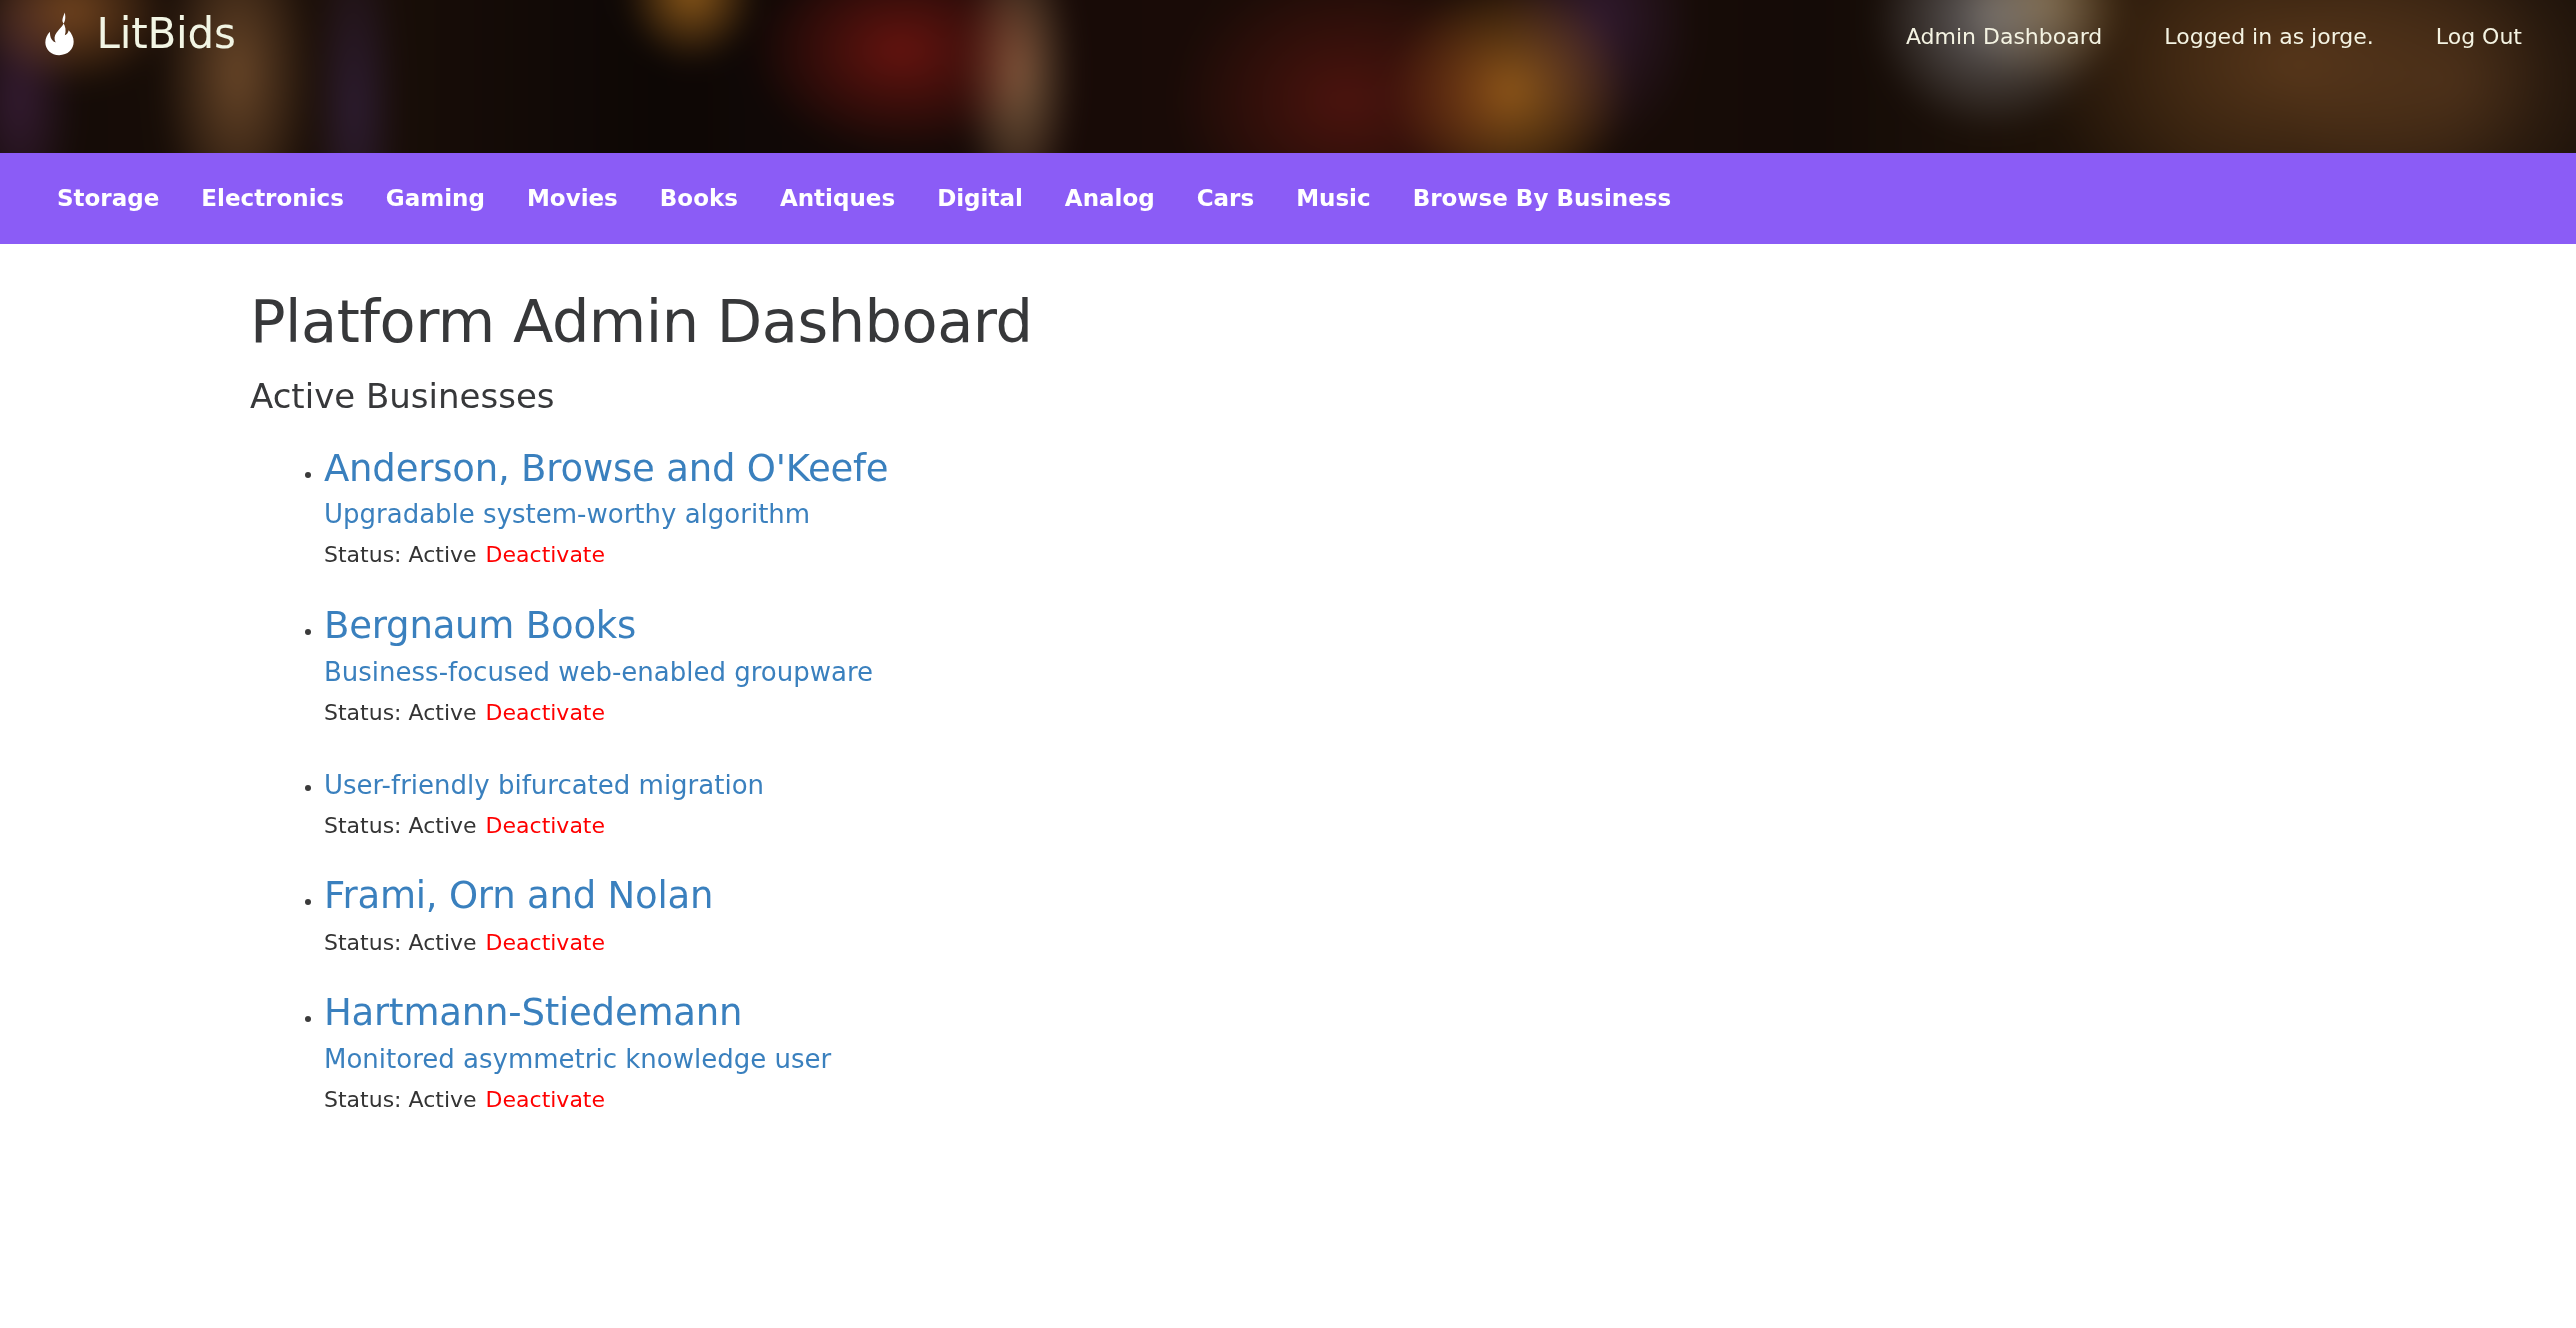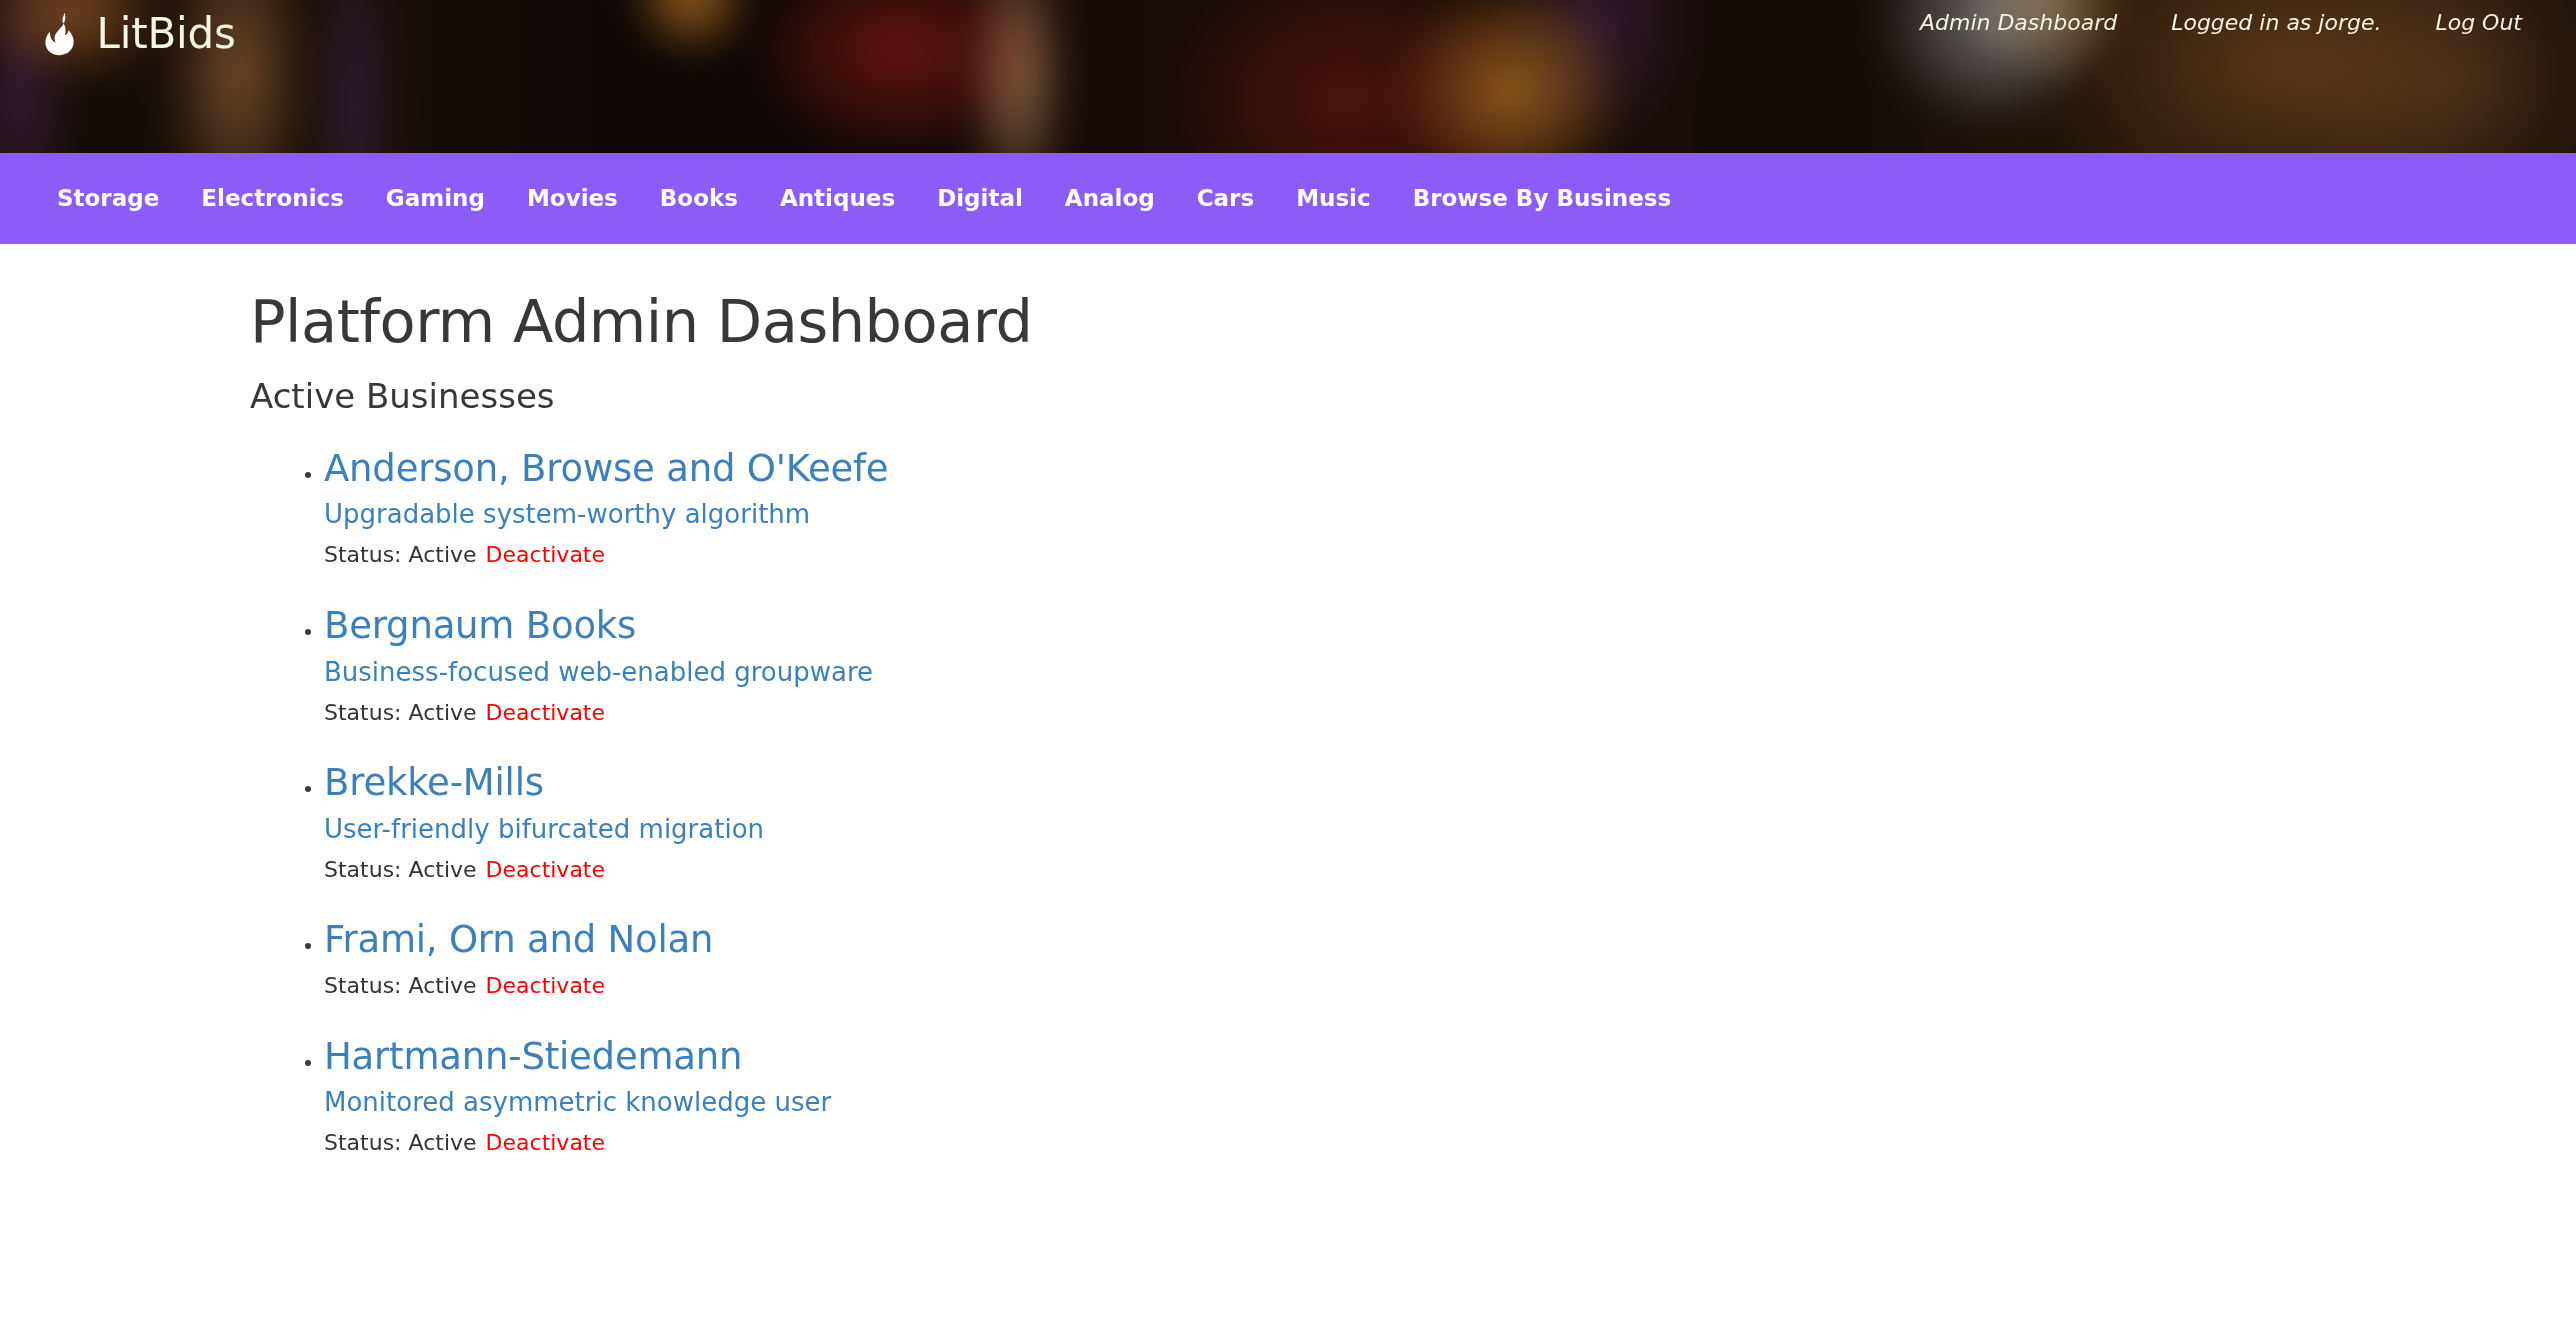--- a/index.html
+++ b/index.html
@@ -66,25 +66,24 @@
     color: #f2f5e4;
     font-size: 42px;
     font-weight: 400;
     letter-spacing: -0.2px;
     line-height: 1;
     white-space: nowrap;
   }
   .masthead-links {
     position: absolute;
     right: 27px;
-    top: 1px;
+    top: 15px;
     display: flex;
     align-items: center;
-    gap: 0;
-    font-style: italic;
+    gap: 8px;
   }
   .masthead-links > * {
     color: #f4f3e2;
     font-size: 22px;
     text-decoration: none;
     padding: 9px 27px;
     white-space: nowrap;
     line-height: 1.2;
   }
 
@@ -226,21 +225,20 @@
     </li>
 
     <li>
       <a class="biz-name" href="#">Bergnaum Books</a>
       <span class="biz-desc">Business-focused web-enabled groupware</span>
       <span class="biz-status"><span>Status:</span>
         <span class="status-value">Active</span><a class="deactivate-link" href="#">Deactivate</a></span>
     </li>
 
     <li>
-      <a class="biz-name" href="#">Brekke-Mills</a>
       <span class="biz-desc">User-friendly bifurcated migration</span>
       <span class="biz-status"><span>Status:</span>
         <span class="status-value">Active</span><a class="deactivate-link" href="#">Deactivate</a></span>
     </li>
 
     <li>
       <a class="biz-name" href="#">Frami, Orn and Nolan</a>
       <span class="biz-status"><span>Status:</span>
         <span class="status-value">Active</span><a class="deactivate-link" href="#">Deactivate</a></span>
     </li>

